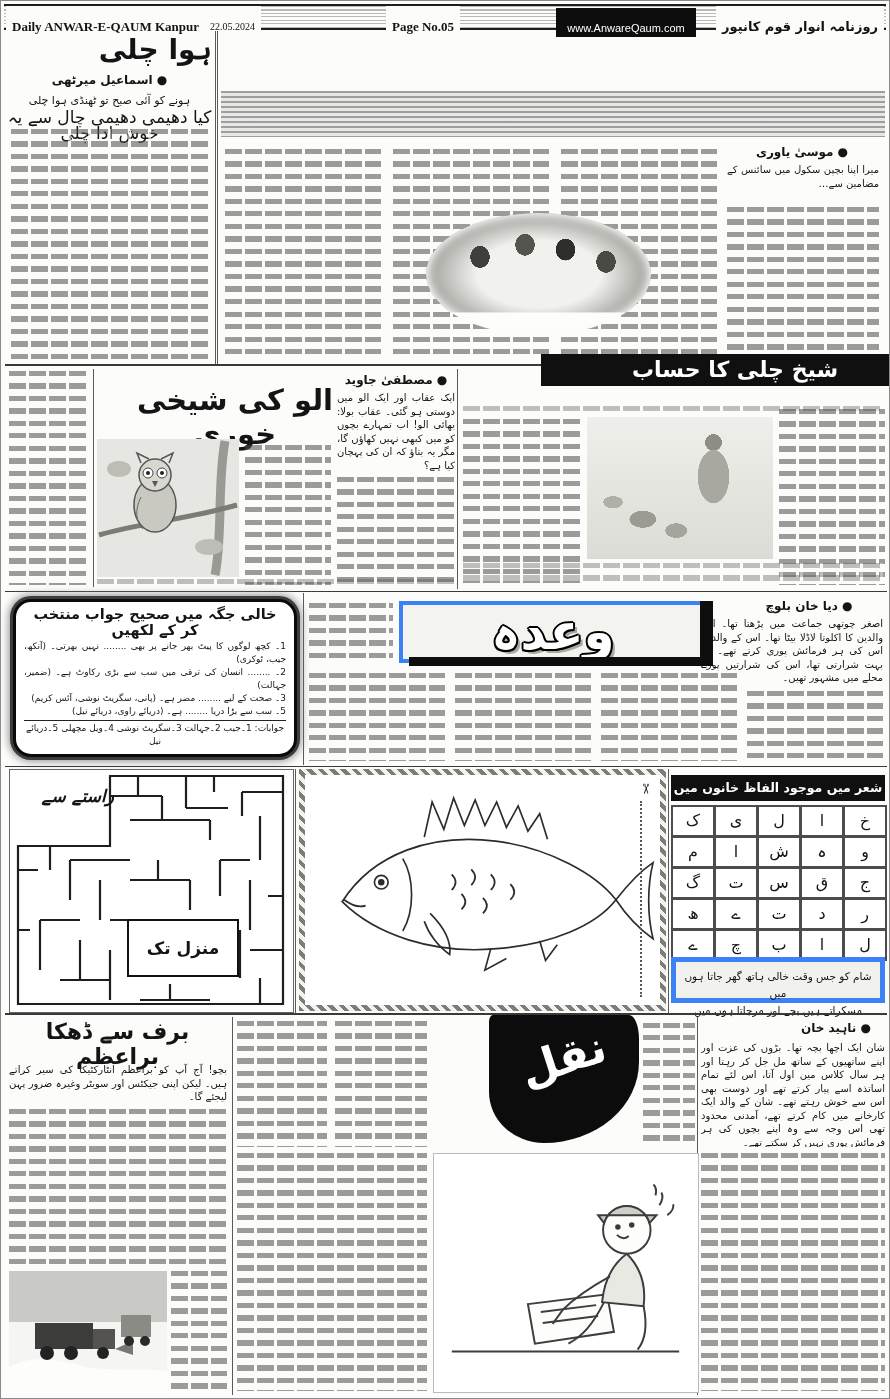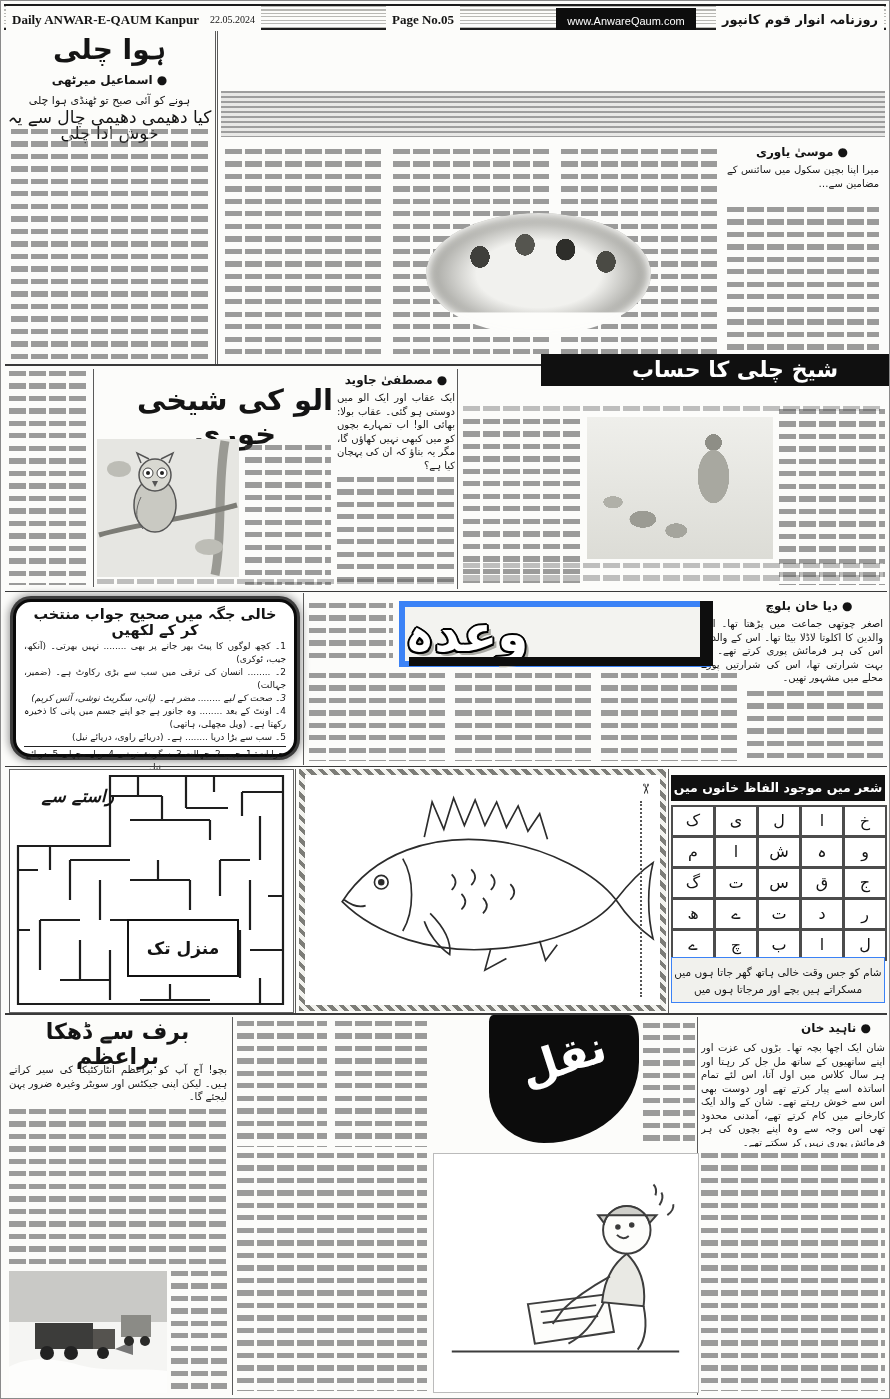--- a/index.html
+++ b/index.html
@@ -13,21 +13,21 @@
       repeating-linear-gradient(to right, rgba(255,255,255,0) 0 17px, #fcfcfa 17px 20px),
       repeating-linear-gradient(to bottom, #4d4d4d 0 5px, rgba(0,0,0,0) 5px 12.5px);
     opacity:.55;}
   .skel.light{opacity:.35;}
   .rule-h{background:#3a3a3a;}
   .rule-v{border-left:1px solid #5a5a5a;border-right:1px solid #5a5a5a;width:1px;background:#fcfcfa;}
   .rule-v.single{border-right:none;width:0;}
   
   .hdr{top:3px;left:3px;width:882px;height:22px;border-top:2px solid #1c1c1c;border-bottom:2px solid #1c1c1c;
        background:repeating-linear-gradient(to bottom,#b8b8b4 0 1px,rgba(0,0,0,0) 1px 3.5px);}
-  .hdr span{position:absolute;top:0;height:18px;line-height:18px;background:#fcfcfa;padding:5px 6px 1px 6px;}
+  .hdr span{position:absolute;top:0;height:18px;line-height:18px;background:#fcfcfa;padding:12px 6px 1px 6px;}
   .hdr .brand{left:2px;font-family:"Liberation Serif",serif;font-weight:bold;font-size:13px;}
   .hdr .date{left:200px;font-family:"Liberation Serif",serif;font-size:10px;}
   .hdr .pageno{left:382px;font-family:"Liberation Serif",serif;font-weight:bold;font-size:13px;}
   .hdr .site{left:552px;background:#0d0d0d;color:#fff;font-family:"Liberation Sans",sans-serif;
              font-size:11px;width:128px;text-align:center;top:2px;height:16px;line-height:16px;}
   .hdr .mast{right:2px;font-weight:bold;font-size:13px;}
   .byline{font-weight:bold;font-size:12px;}
   .excerpt{font-size:10px;line-height:13.5px;text-align:justify;}
   .cell{border:1px solid #4c4c4c;background:#fff;text-align:center;font-size:16px;height:28px;line-height:28px;}
   .banner{background:#101010;color:#fff;font-weight:bold;text-align:center;}
@@ -39,21 +39,21 @@
 <div class="page">
 
   <div class="abs hdr">
     <span class="brand">Daily ANWAR-E-QAUM Kanpur</span>
     <span class="date">22.05.2024</span>
     <span class="pageno">Page No.05</span>
     <span class="site">www.AnwareQaum.com</span>
     <span class="mast urdu">روزنامہ انوار قوم کانپور</span>
   </div>
 
-  <div class="abs urdu" style="left:6px;top:32px;width:205px;text-align:center;font-weight:bold;font-size:28px;">ہوا چلی</div>
+  <div class="abs urdu" style="left:6px;top:32px;width:205px;text-align:right;font-weight:bold;font-size:28px;">ہوا چلی</div>
   <div class="abs urdu byline" style="left:6px;top:72px;width:205px;text-align:center;">● اسماعیل میرٹھی</div>
   <div class="abs urdu" style="left:6px;top:92px;width:205px;text-align:center;font-size:11px;line-height:16px;">ہونے کو آئی صبح تو ٹھنڈی ہوا چلی</div>
   <div class="abs urdu" style="left:6px;top:108px;width:205px;text-align:center;font-size:17px;line-height:16px;">کیا دھیمی دھیمی چال سے یہ خوش ادا چلی</div>
   <div class="abs skel" style="left:10px;top:128px;width:198px;height:230px;"></div>
   <div class="abs rule-v" style="left:214px;top:30px;height:333px;"></div>
 
   <div class="abs" style="left:220px;top:90px;width:664px;height:46px;opacity:.85;
        background:repeating-linear-gradient(to bottom,#8d8d8d 0 2px,#e4e4e2 2px 5px);"></div>
   <div class="abs urdu byline" style="left:726px;top:144px;width:150px;text-align:center;">● موسیٰ یاوری</div>
   <div class="abs urdu excerpt" style="left:726px;top:162px;width:152px;height:40px;overflow:hidden;">میرا اپنا بچپن سکول میں سائنس کے مضامین سے…</div>
@@ -117,31 +117,30 @@
          linear-gradient(#efefeb,#dcdcd6);"></div>
   <div class="abs skel light" style="left:462px;top:562px;width:420px;height:20px;"></div>
 
   <div class="abs rule-h" style="left:4px;top:590px;width:882px;height:1px;"></div>
 
   <div class="abs urdu" style="left:12px;top:598px;width:284px;height:158px;background:#fff;border:3px solid #0a0a0a;
        border-radius:18px;box-shadow:0 0 0 3px #3c3c3c,0 0 9px 4px #8a8a8a;padding:4px 8px;box-sizing:border-box;">
     <div style="text-align:center;font-weight:bold;font-size:14.5px;margin-bottom:2px;">خالی جگہ میں صحیح جواب منتخب کر کے لکھیں</div>
     <div style="font-size:9px;line-height:13px;text-align:justify;">1۔ کچھ لوگوں کا پیٹ بھر جانے پر بھی ........ نہیں بھرتی۔ (آنکھ، جیب، ٹوکری)</div>
     <div style="font-size:9px;line-height:13px;text-align:justify;">2۔ ........ انسان کی ترقی میں سب سے بڑی رکاوٹ ہے۔ (ضمیر، جہالت)</div>
-    <div style="font-size:9px;line-height:13px;text-align:justify;font-style:italic;">3۔ صحت کے لیے ........ مضر ہے۔ (پانی، سگریٹ نوشی، آئس کریم)</div>
-    <div style="font-size:9px;line-height:13px;text-align:justify;">4۔ اونٹ کے بعد ........ وہ جانور ہے جو اپنے جسم میں پانی کا ذخیرہ رکھتا ہے۔ (ویل مچھلی، ہاتھی)</div>
+    <div style="font-size:9px;line-height:13px;text-align:justify;">3۔ صحت کے لیے ........ مضر ہے۔ (پانی، سگریٹ نوشی، آئس کریم)</div>
     <div style="font-size:9px;line-height:13px;text-align:justify;">5۔ سب سے بڑا دریا ........ ہے۔ (دریائے راوی، دریائے نیل)</div>
     <div style="font-size:9px;line-height:13px;border-top:1px solid #222;margin-top:2px;padding-top:1px;text-align:center;">جوابات: 1۔جیب 2۔جہالت 3۔سگریٹ نوشی 4۔ویل مچھلی 5۔دریائے نیل</div>
   </div>
   <div class="abs rule-v single" style="left:302px;top:592px;height:172px;"></div>
 
   <div class="abs urdu byline" style="left:734px;top:598px;width:148px;text-align:center;">● دیا خان بلوچ</div>
   <div class="abs urdu excerpt" style="left:700px;top:616px;width:182px;height:70px;overflow:hidden;">اصغر چوتھی جماعت میں پڑھتا تھا۔ اپنے والدین کا اکلوتا لاڈلا بیٹا تھا۔ اس کے والدین اس کی ہر فرمائش پوری کرتے تھے۔ وہ بہت شرارتی تھا، اس کی شرارتیں پورے محلے میں مشہور تھیں۔</div>
-  <div class="abs" style="left:398px;top:600px;width:300px;height:54px;background:#f3f3f0;border:6px solid #3b82f6;
-       ">
+  <div class="abs" style="left:398px;top:600px;width:300px;height:54px;background:#f3f3f0;border:4px solid #3b82f6;
+       text-align:center;">
     <span class="urdu" style="font-size:50px;font-weight:bold;line-height:54px;color:#fff;
         text-shadow:2px 0 #000,-2px 0 #000,0 2px #000,0 -2px #000,1.5px 1.5px #000,-1.5px -1.5px #000,1.5px -1.5px #000,-1.5px 1.5px #000,4px 4px 0 #a9a9a3;">وعدہ</span>
   </div>
   <div class="abs" style="left:699px;top:600px;width:13px;height:64px;background:#0e0e0e;"></div>
   <div class="abs" style="left:408px;top:656px;width:304px;height:9px;background:#0e0e0e;"></div>
   <div class="abs skel" style="left:308px;top:602px;width:84px;height:60px;"></div>
   <div class="abs skel" style="left:308px;top:672px;width:136px;height:88px;"></div>
   <div class="abs skel" style="left:454px;top:672px;width:136px;height:88px;"></div>
   <div class="abs skel" style="left:600px;top:672px;width:136px;height:88px;"></div>
   <div class="abs skel" style="left:746px;top:690px;width:136px;height:70px;"></div>
@@ -206,21 +205,21 @@
     <div class="cell">د</div>
     <div class="cell">ت</div>
     <div class="cell">ے</div>
     <div class="cell">ھ</div>
     <div class="cell">ل</div>
     <div class="cell">ا</div>
     <div class="cell">ب</div>
     <div class="cell">چ</div>
     <div class="cell">ے</div>
   </div>
-  <div class="abs urdu" style="left:670px;top:956px;width:214px;height:46px;border:1px solid #3b82f6;background:#f1f1ed;
+  <div class="abs urdu" style="left:670px;top:956px;width:214px;height:46px;border:5px solid #3b82f6;background:#f1f1ed;
        text-align:center;font-size:10.5px;line-height:17px;padding-top:6px;box-sizing:border-box;">
     <div>شام کو جس وقت خالی ہاتھ گھر جاتا ہوں میں</div>
     <div>مسکراتے ہیں بچے اور مرجاتا ہوں میں</div>
   </div>
 
   <div class="abs rule-h" style="left:4px;top:1012px;width:882px;height:2px;"></div>
 
   <div class="abs urdu" style="left:6px;top:1018px;width:221px;text-align:center;font-weight:bold;font-size:22px;">برف سے ڈھکا براعظم</div>
   <div class="abs urdu excerpt" style="left:8px;top:1062px;width:218px;height:42px;overflow:hidden;">بچو! آج آپ کو براعظم انٹارکٹیکا کی سیر کراتے ہیں۔ لیکن اپنی جیکٹس اور سویٹر وغیرہ ضرور پہن لیجئے گا۔</div>
   <div class="abs skel" style="left:8px;top:1108px;width:218px;height:158px;"></div>

